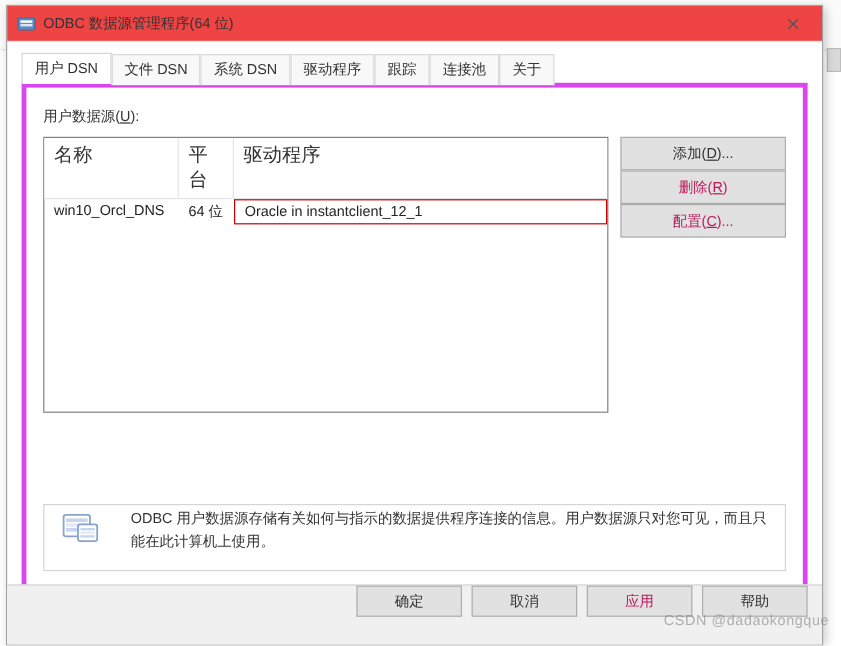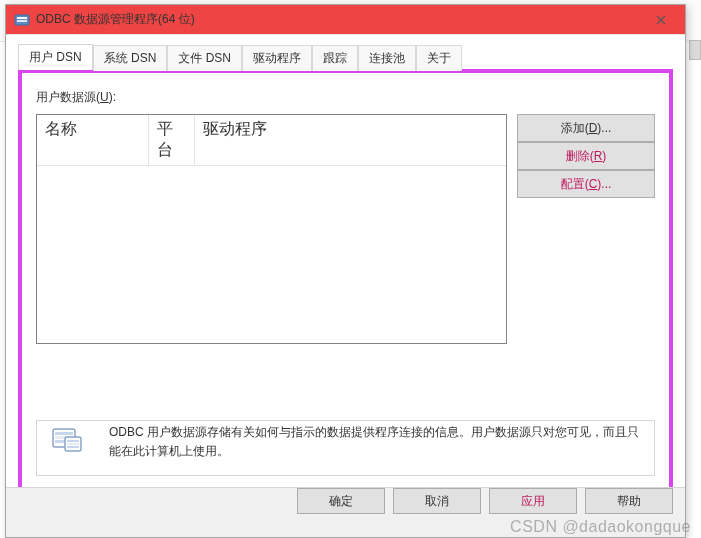--- a/index.html
+++ b/index.html
@@ -149,23 +149,23 @@
       background: #f0f0f0;
       display: flex;
       justify-content: flex-end;
       padding: 0 12px;
       gap: 8px;
     }
     .button-bar .winbtn { width: 88px; height: 26px; background: #e1e1e1; }
     .watermark {
       position: absolute;
       right: 10px;
-      bottom: 2px;
+      bottom: 14px;
       color: rgba(120,120,120,0.55);
-      font-size: 16px;
+      font-size: 12px;
       letter-spacing: 0.5px;
       pointer-events: none;
     }
     .bg-strip {
       position: absolute;
       top: 0; left: 0; right: 0;
       height: 42px;
       border-bottom: 1px solid #e6e6e6;
       background: #fbfbfb;
     }
@@ -196,39 +196,44 @@
     <div class="close-btn">
       <svg width="10" height="10" viewBox="0 0 10 10">
           <path d="M1 1 L9 9 M9 1 L1 9" stroke="currentColor" stroke-width="1.2"></path>
         </svg>
     </div>
   </div>
 
   <div class="dialog-body">
     <div class="tabstrip">
       <div class="tab active">用户 DSN</div>
+      <div class="tab inactive">文件 DSN</div>
       <div class="tab inactive">系统 DSN</div>
-      <div class="tab inactive">文件 DSN</div>
       <div class="tab inactive">驱动程序</div>
       <div class="tab inactive">跟踪</div>
       <div class="tab inactive">连接池</div>
       <div class="tab inactive">关于</div>
     </div>
 
     <div class="tabpanel">
       <div class="label-row">
         <span>用户数据源(</span><span class="accel">U</span><span>):</span>
       </div>
 
       <div class="content-row">
         <div class="listview">
           <div class="headers">
             <div class="col name">名称</div>
             <div class="col platform">平台</div>
             <div class="col driver">驱动程序</div>
+          </div>
+          <div class="row">
+            <div class="cell name">win10_Orcl_DNS</div>
+            <div class="cell platform">64 位</div>
+            <div class="cell driver">Oracle in instantclient_12_1</div>
           </div>
         </div>
 
         <div class="btn-stack">
           <div class="winbtn">
             <span>添加(</span>
               <span class="accel">D</span>
               <span>)...</span>
           </div>
           <div class="winbtn disabled">

